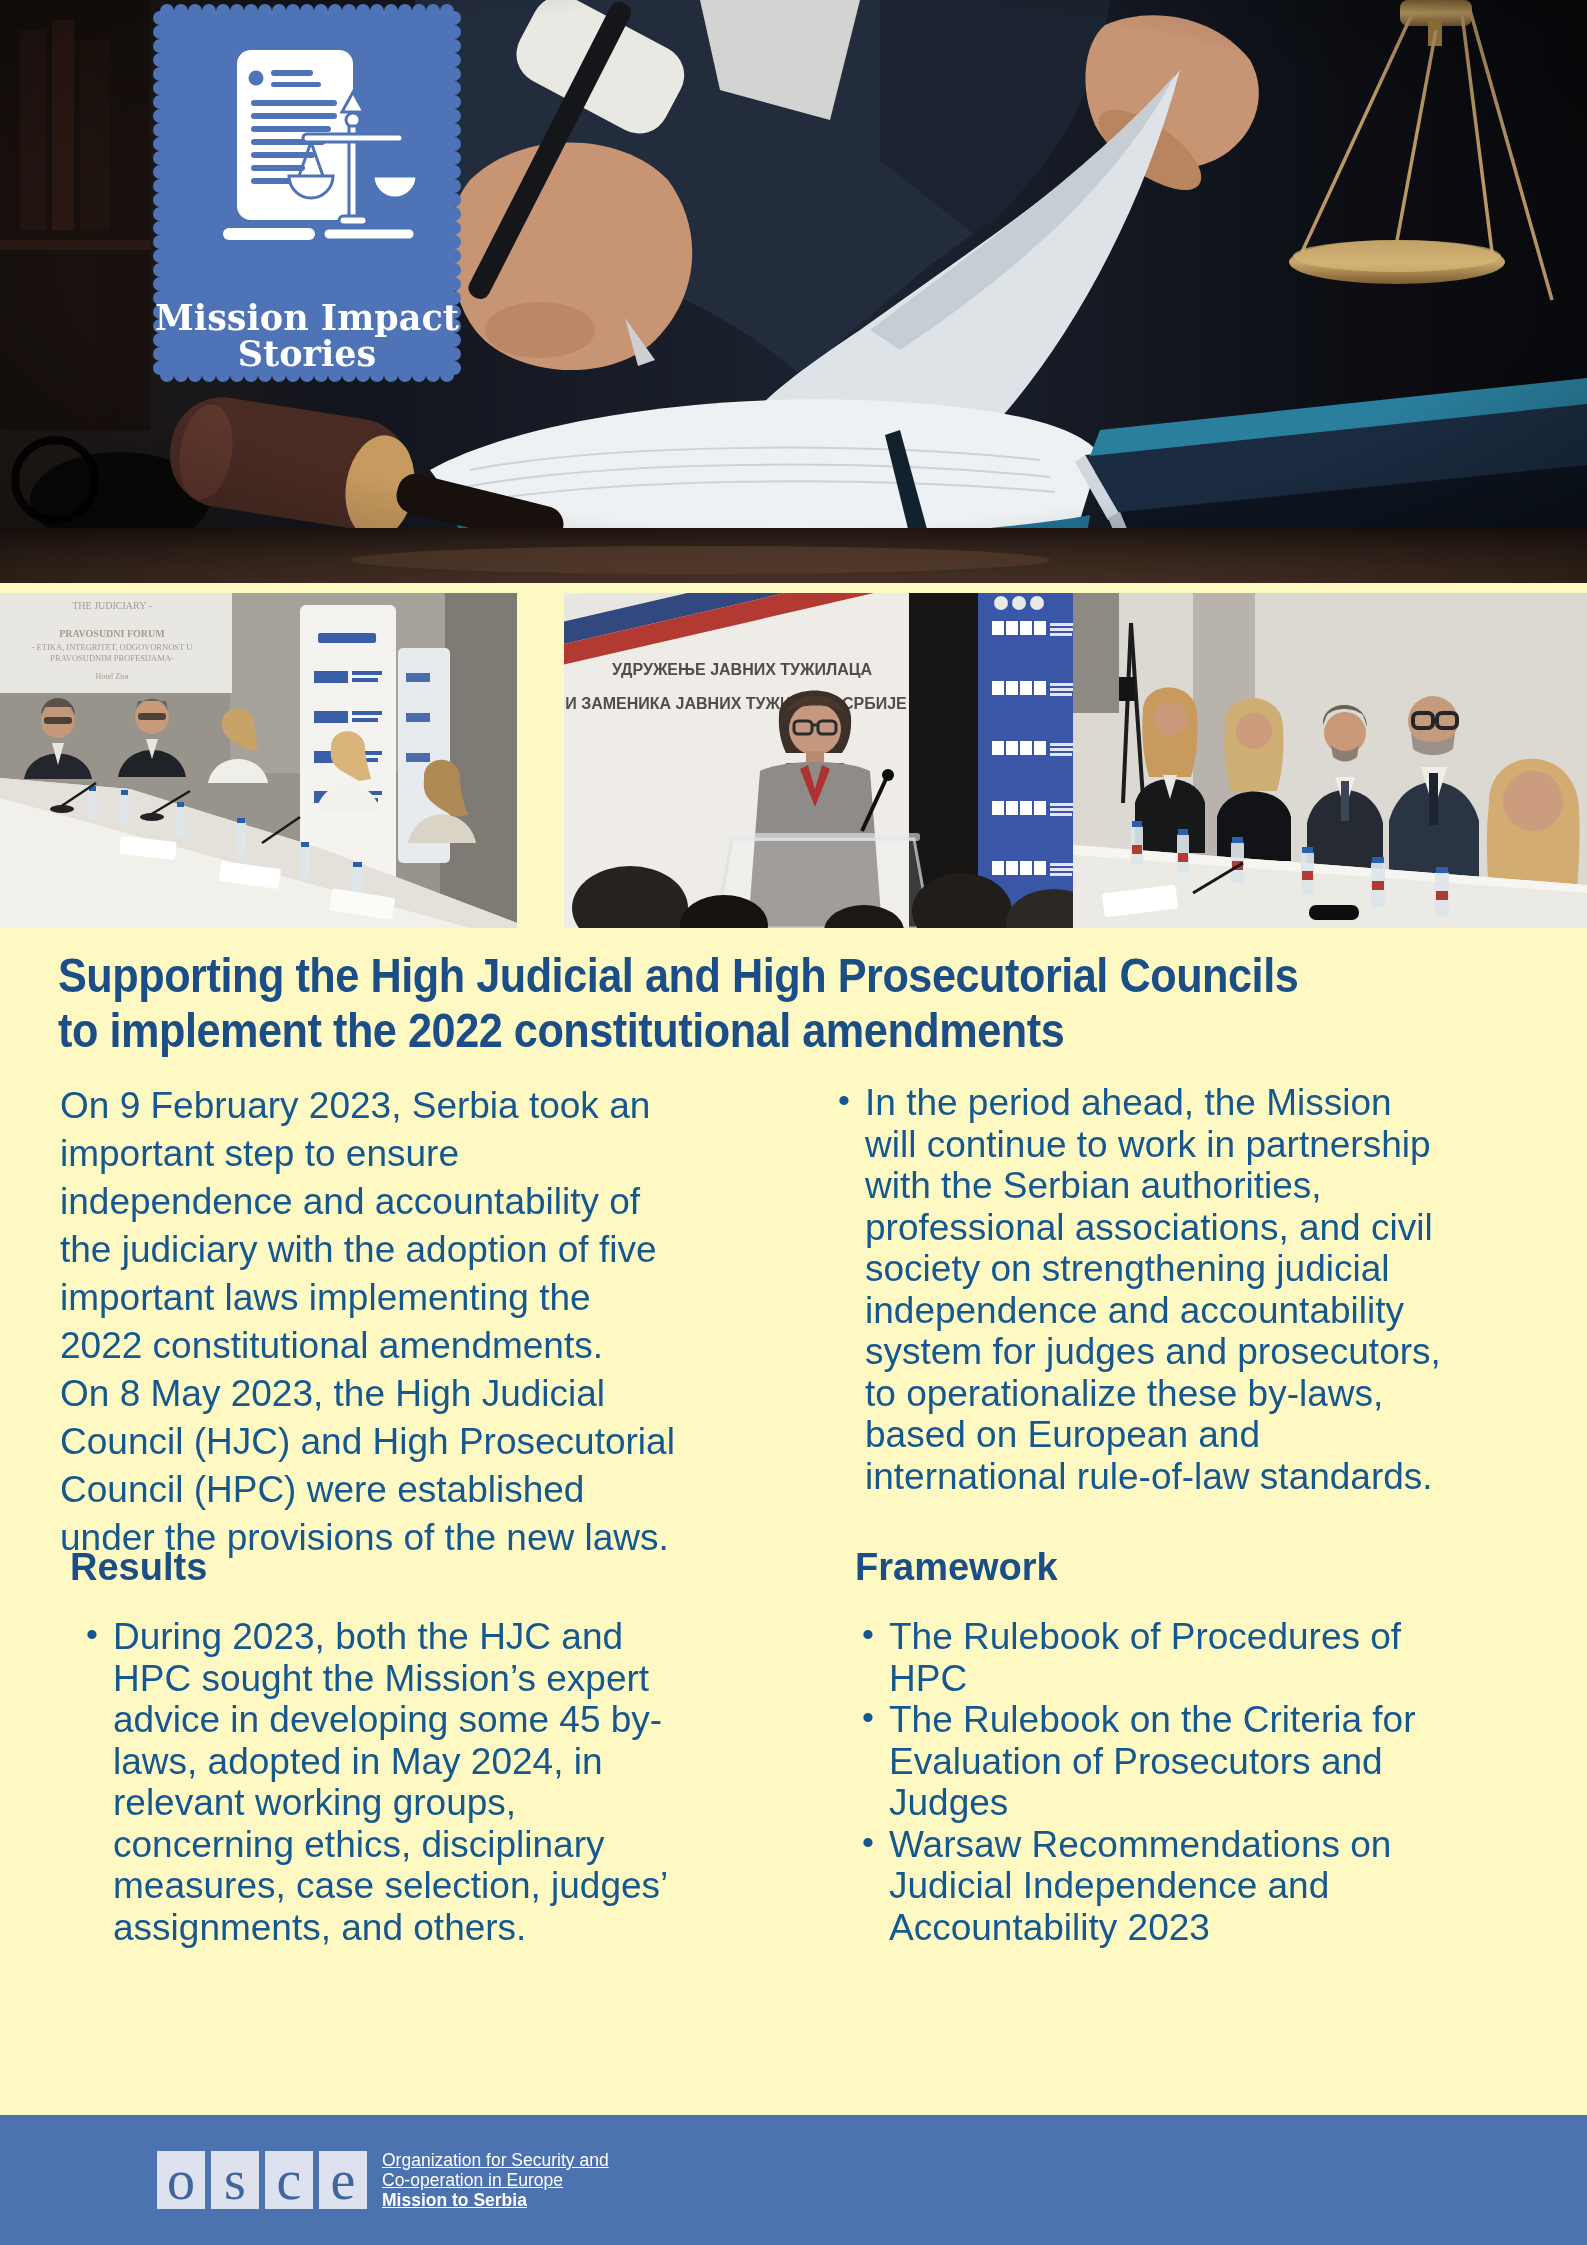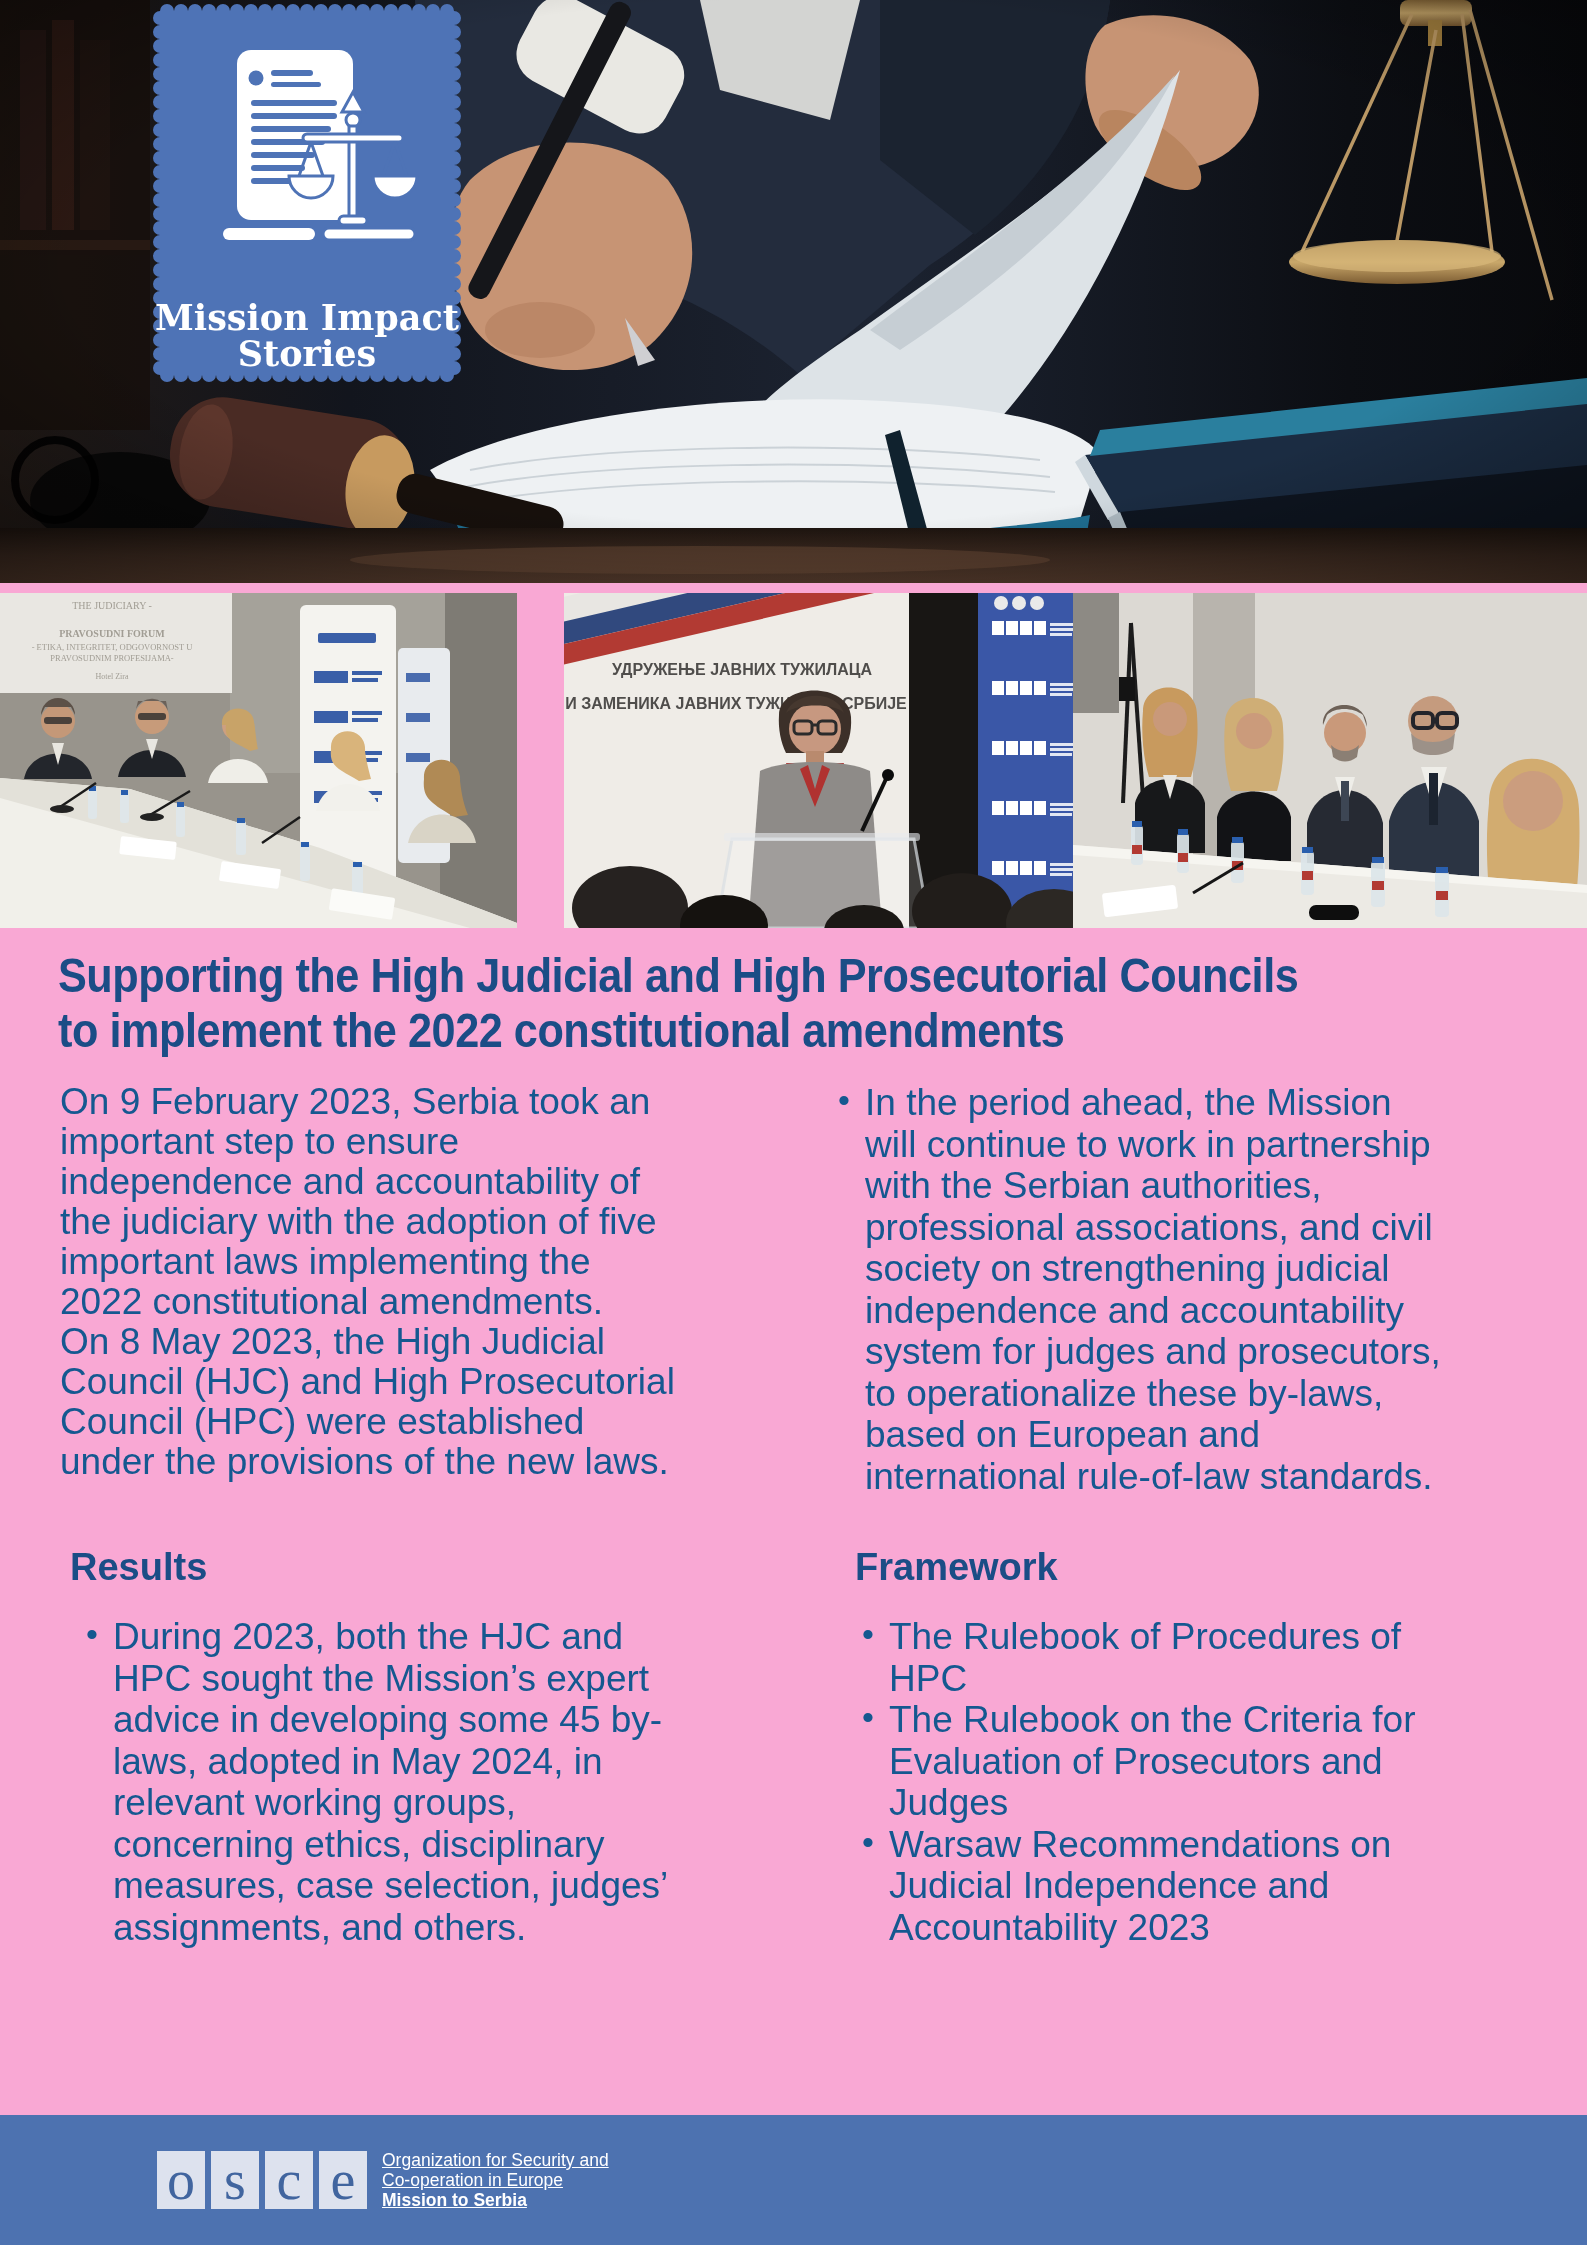--- a/index.html
+++ b/index.html
@@ -1,17 +1,17 @@
 <!DOCTYPE html>
 <html><head>
 <meta charset="utf-8">
 <style>
   html,body{margin:0;padding:0;background:#9a9a9a;}
   *{box-sizing:border-box;}
-  .page{position:relative;width:1587px;height:2245px;background:#f9a8d4;overflow:hidden;
+  .page{position:relative;width:1587px;height:2245px;background:#fef9c3;overflow:hidden;
         font-family:"Liberation Sans", sans-serif;}
 
   
   .hero{position:absolute;left:0;top:0;width:1587px;height:583px;overflow:hidden;background:#14161c;}
   .hero svg{display:block;}
 
   
   .stamp{position:absolute;left:153px;top:4px;width:308px;height:378px;}
 
   
@@ -21,21 +21,21 @@
   .photo-1{left:0;width:517px;}
   .photo-2{left:564px;width:522px;}
   .photo-3{left:1073px;width:514px;}
 
   
   .title{position:absolute;left:58px;top:948px;width:1660px;margin:0;
          font-size:48px;font-weight:bold;line-height:55px;color:#1b4d86;
          letter-spacing:-0.5px;white-space:pre-line;
          transform:scaleX(0.90);transform-origin:0 0;}
   .intro-left{position:absolute;left:60px;top:1082px;width:710px;
-              font-size:37px;line-height:40px;color:#155890;white-space:pre-line;}
+              font-size:37px;line-height:48px;color:#155890;white-space:pre-line;}
   .blist{list-style:none;margin:0;padding:0;font-size:37px;line-height:41.5px;color:#155890;}
   .blist li{position:relative;padding-left:27px;white-space:pre-line;}
   .blist li::before{content:"\2022";position:absolute;left:0;top:-2px;font-size:34px;color:#155890;}
   .intro-right{position:absolute;left:838px;top:1082px;width:700px;}
   .section-heading{position:absolute;margin:10px;font-size:38px;font-weight:bold;color:#1b4d86;}
   .heading-results{left:60px;top:1536px;}
   .heading-framework{left:845px;top:1536px;}
   .results-list{position:absolute;left:86px;top:1616px;width:680px;}
   .framework-list{position:absolute;left:862px;top:1616px;width:700px;}
 

